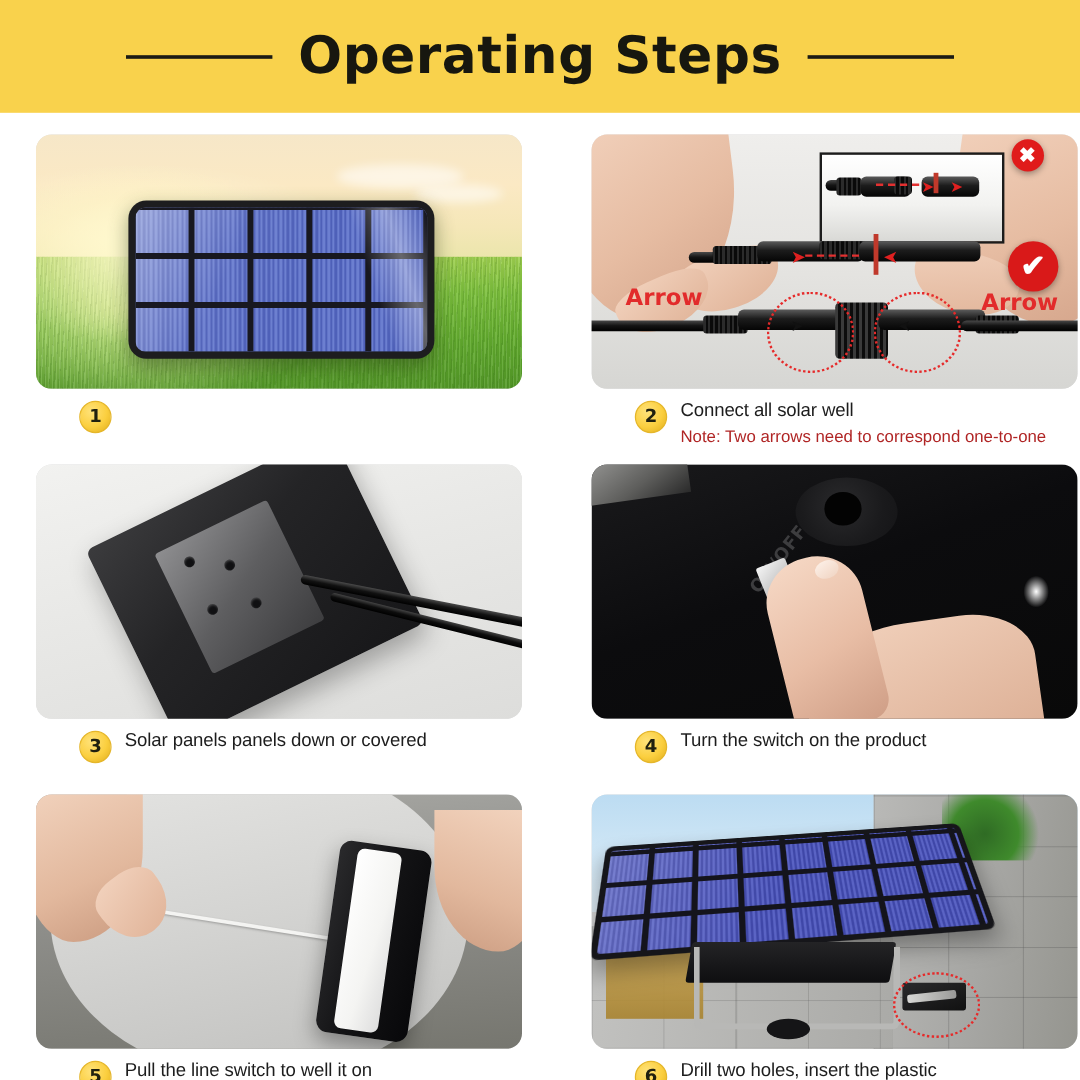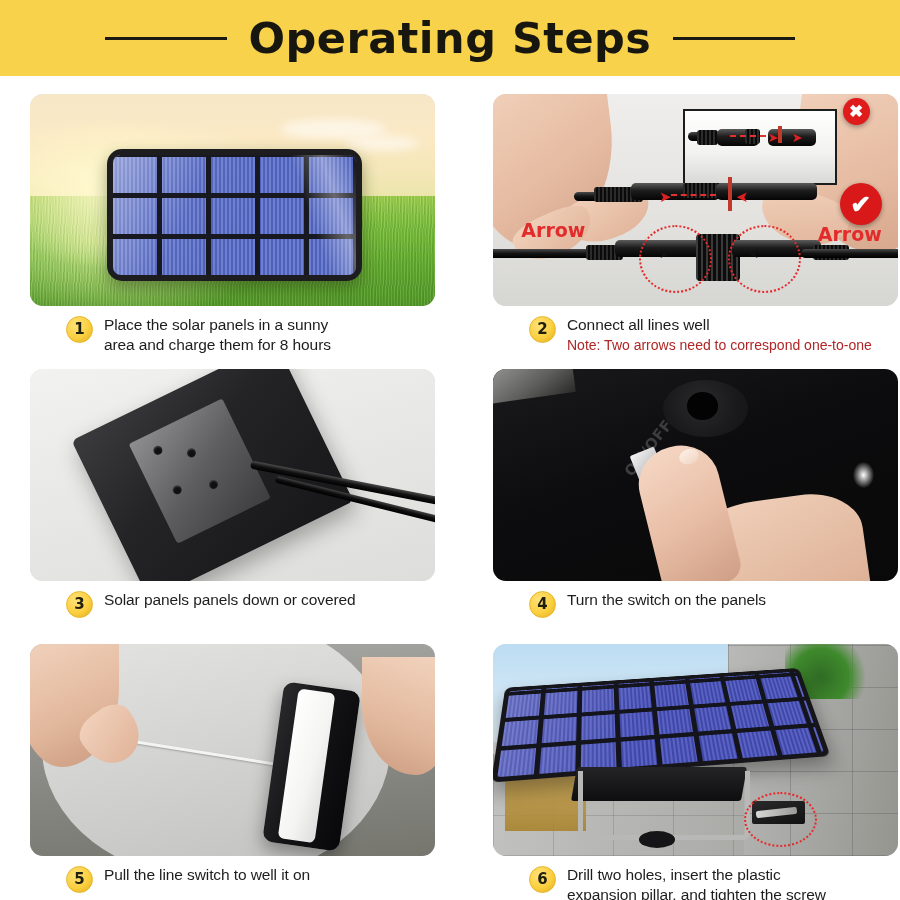--- a/index.html
+++ b/index.html
@@ -11,21 +11,21 @@
     height: 900px;
     background: #ffffff;
     font-family: "Liberation Sans", sans-serif;
     overflow: hidden;
   }
 
   
   .header-banner {
     position: relative;
     width: 900px;
-    height: 76px;
+    height: 94px;
     background: #f9d24c;
     display: flex;
     align-items: center;
     justify-content: center;
     gap: 22px;
   }
   .header-rule {
     width: 122px;
     height: 3px;
     background: #1b1b14;
@@ -486,22 +486,20 @@
       <div class="ph1-cloud" style="left:62%;top:12%;width:26%;height:9%;"></div>
       <div class="ph1-cloud" style="left:78%;top:20%;width:18%;height:7%;"></div>
       <div class="ph1-grass"></div>
       <div class="ph1-glow"></div>
       <div class="panel1">
         <div class="panel1-face"></div>
       </div>
     </div>
     <div class="caption-row">
       <div class="badge">1</div>
-      <div class="caption-text">Place the solar panels in a sunny
-area and charge them for 8 hours</div>
     </div>
   </div>
 
   <div class="step-cell right">
     <div class="photo">
       <div class="ph2-bg"></div>
       <div class="hand hand-l"></div>
       <div class="finger" style="left:17%;top:46%;width:22%;height:22%;transform:rotate(-18deg);"></div>
       <div class="finger" style="left:5%;top:56%;width:20%;height:20%;transform:rotate(-24deg);"></div>
       <div class="hand hand-r"></div>
@@ -541,21 +539,21 @@
       <div class="dot-circle" style="left:36%;top:62%;width:17%;height:30%;"></div>
       <div class="dot-circle" style="left:58%;top:62%;width:17%;height:30%;"></div>
       <div class="arrow-red" style="left:41%;top:72%;font-size:13px;color:#111;">➤</div>
       <div class="arrow-red" style="left:63%;top:72%;font-size:13px;color:#111;transform:scaleX(-1);">➤</div>
       <div class="arrow-label" style="left:7%;top:59%;">Arrow</div>
       <div class="arrow-label" style="right:4%;top:61%;">Arrow</div>
     </div>
     <div class="caption-row">
       <div class="badge">2</div>
       <div>
-        <div class="caption-text">Connect all lines well</div>
+        <div class="caption-text">Connect all solar well</div>
         <div class="caption-note">Note:  Two arrows need to correspond one-to-one</div>
       </div>
     </div>
   </div>
 
   <div class="step-cell left">
     <div class="photo">
       <div class="ph3-bg"></div>
       <div class="ph3-body">
         <div class="ph3-plate">
@@ -582,21 +580,21 @@
       <div class="ph4-sensor"></div>
       <div class="ph4-label">ON/OFF</div>
       <div class="ph4-switch"></div>
       <div class="ph4-hand"></div>
       <div class="ph4-finger"></div>
       <div class="ph4-nail"></div>
       <div class="ph4-glare"></div>
     </div>
     <div class="caption-row">
       <div class="badge">4</div>
-      <div class="caption-text">Turn the switch on the panels</div>
+      <div class="caption-text">Turn the switch on the product</div>
     </div>
   </div>
 
   <div class="step-cell left">
     <div class="photo">
       <div class="ph5-bg"></div>
       <div class="ph5-table"></div>
       <div class="ph5-cord"></div>
       <div class="ph5-lamp">
         <div class="ph5-lampface"></div>

